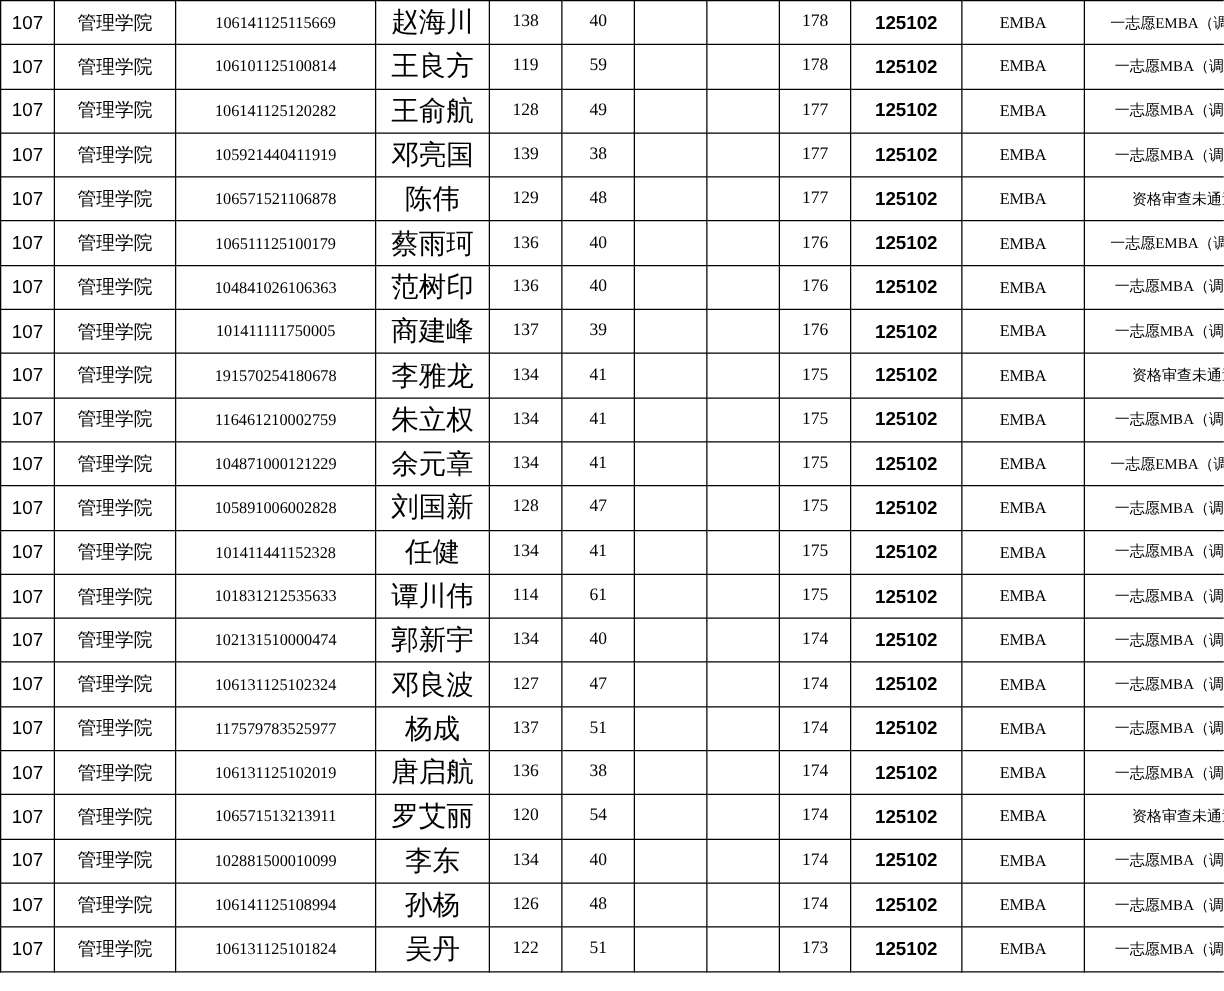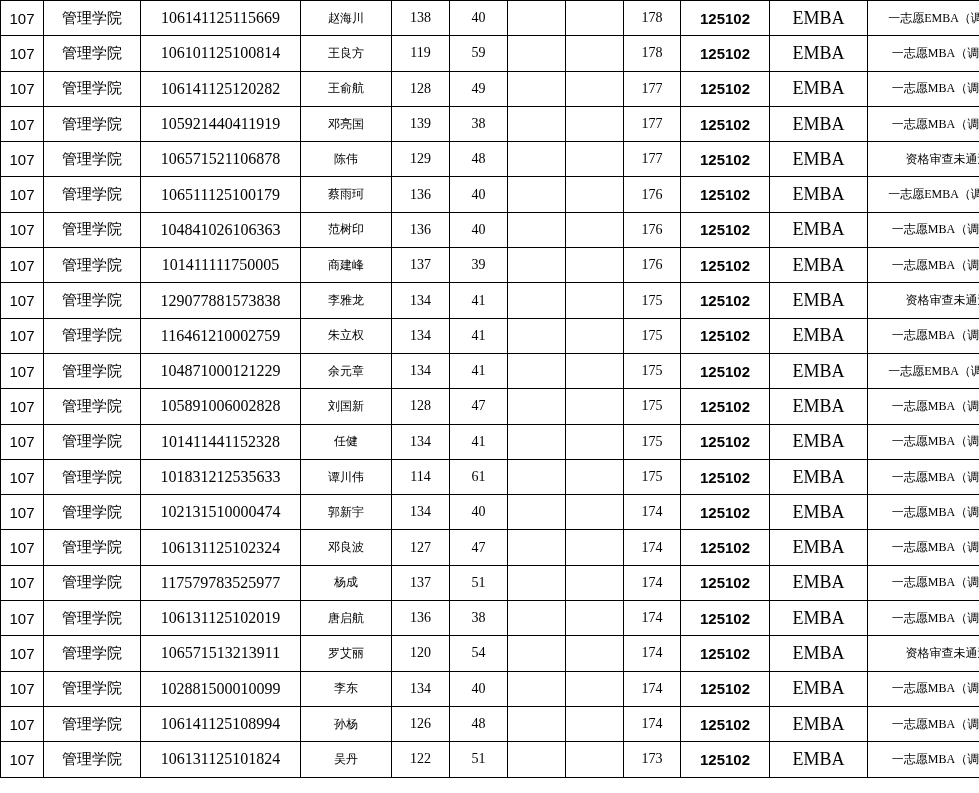--- a/index.html
+++ b/index.html
@@ -53,47 +53,47 @@
     text-align: left;
     padding-left: 4px;
   }
   .cell-college {
     font-size: 15px;
     text-align: left;
     padding-left: 4px;
     letter-spacing: 0px;
   }
   .cell-id {
-    font-size: 16px;
+    font-size: 13px;
     text-align: left;
     padding-left: 4px;
     font-family: "Liberation Serif", serif;
   }
   .cell-name {
-    font-size: 12px;
+    font-size: 22px;
     text-align: center;
   }
   .cell-score {
     font-size: 14px;
     text-align: center;
   }
   .cell-total {
     font-size: 14px;
     text-align: center;
     margin-top: 28px;
   }
   .cell-majorcode {
     font-family: "Liberation Sans", sans-serif;
     font-weight: bold;
     font-size: 15px;
     text-align: center;
     margin-top: 36px;
   }
   .cell-type {
-    font-size: 18px;
+    font-size: 13px;
     text-align: center;
     font-family: "Liberation Serif", serif;
   }
   .cell-remark {
     font-size: 12px;
     text-align: center;
   }
 </style>
 </head>
 <body>
@@ -223,21 +223,21 @@
           <td class="cell-score"></td>
           <td class="cell-score"></td>
           <td class="cell-total">176</td>
           <td class="cell-majorcode">125102</td>
           <td class="cell-type">EMBA</td>
           <td class="cell-remark">一志愿MBA（调剂）</td>
         </tr>
         <tr>
           <td class="cell-code">107</td>
           <td class="cell-college">管理学院</td>
-          <td class="cell-id">129077881573838</td>
+          <td class="cell-id">191570254180678</td>
           <td class="cell-name">李雅龙</td>
           <td class="cell-score">134</td>
           <td class="cell-score">41</td>
           <td class="cell-score"></td>
           <td class="cell-score"></td>
           <td class="cell-total">175</td>
           <td class="cell-majorcode">125102</td>
           <td class="cell-type">EMBA</td>
           <td class="cell-remark">资格审查未通过</td>
         </tr>

